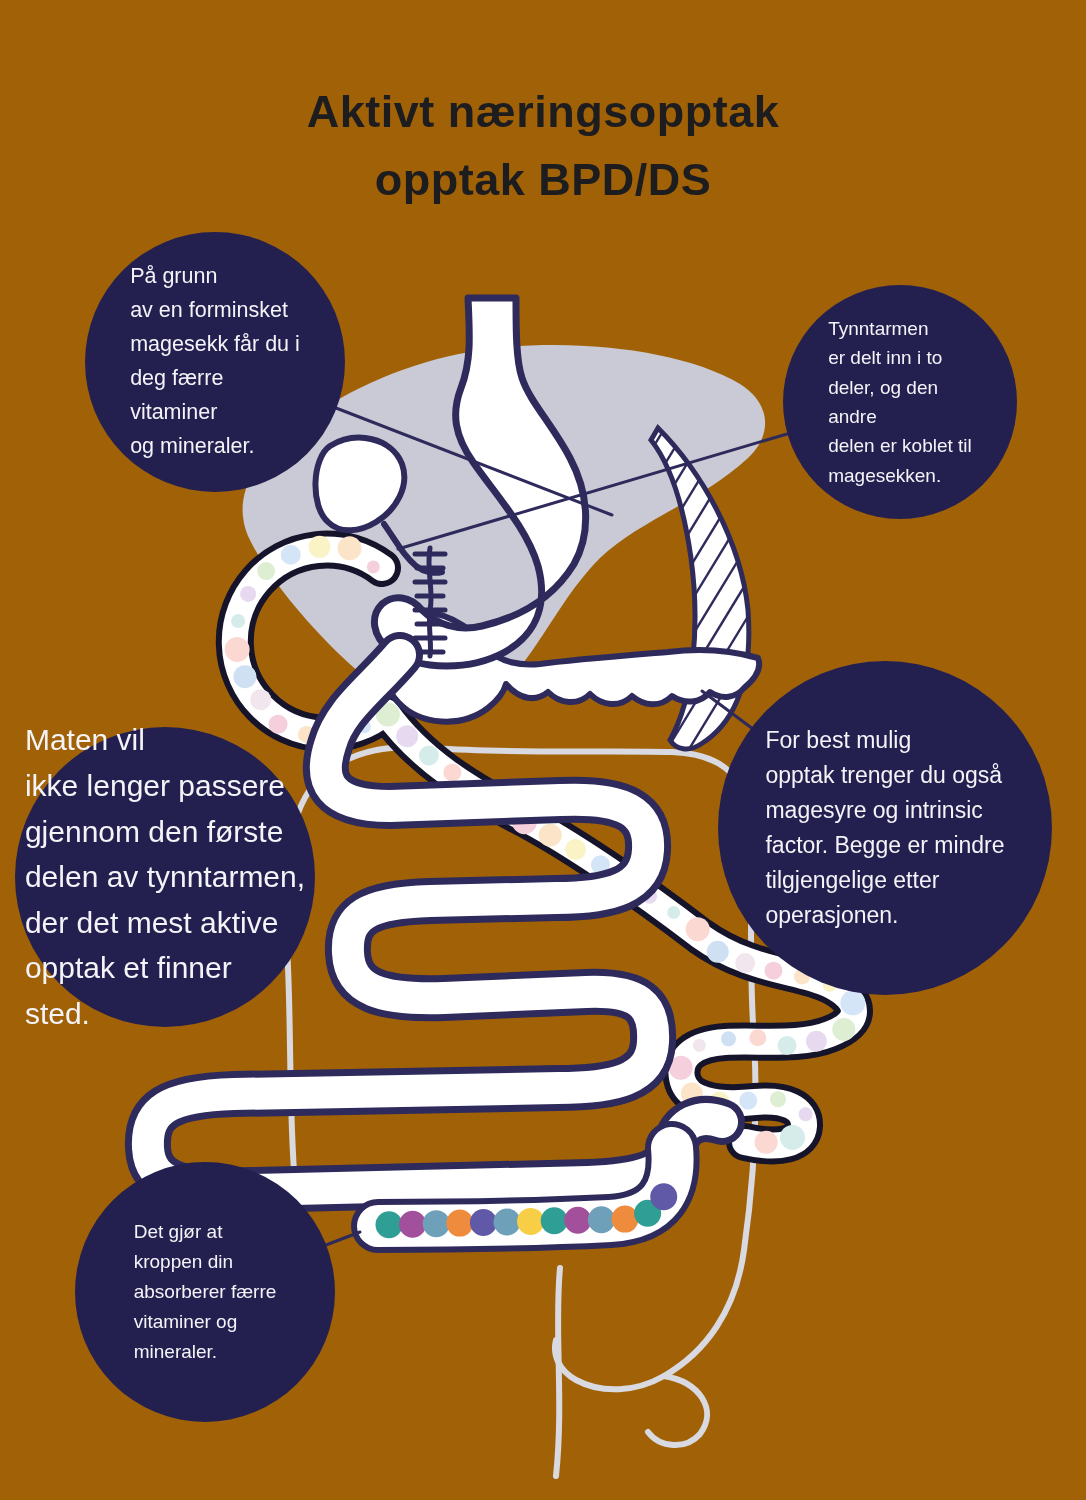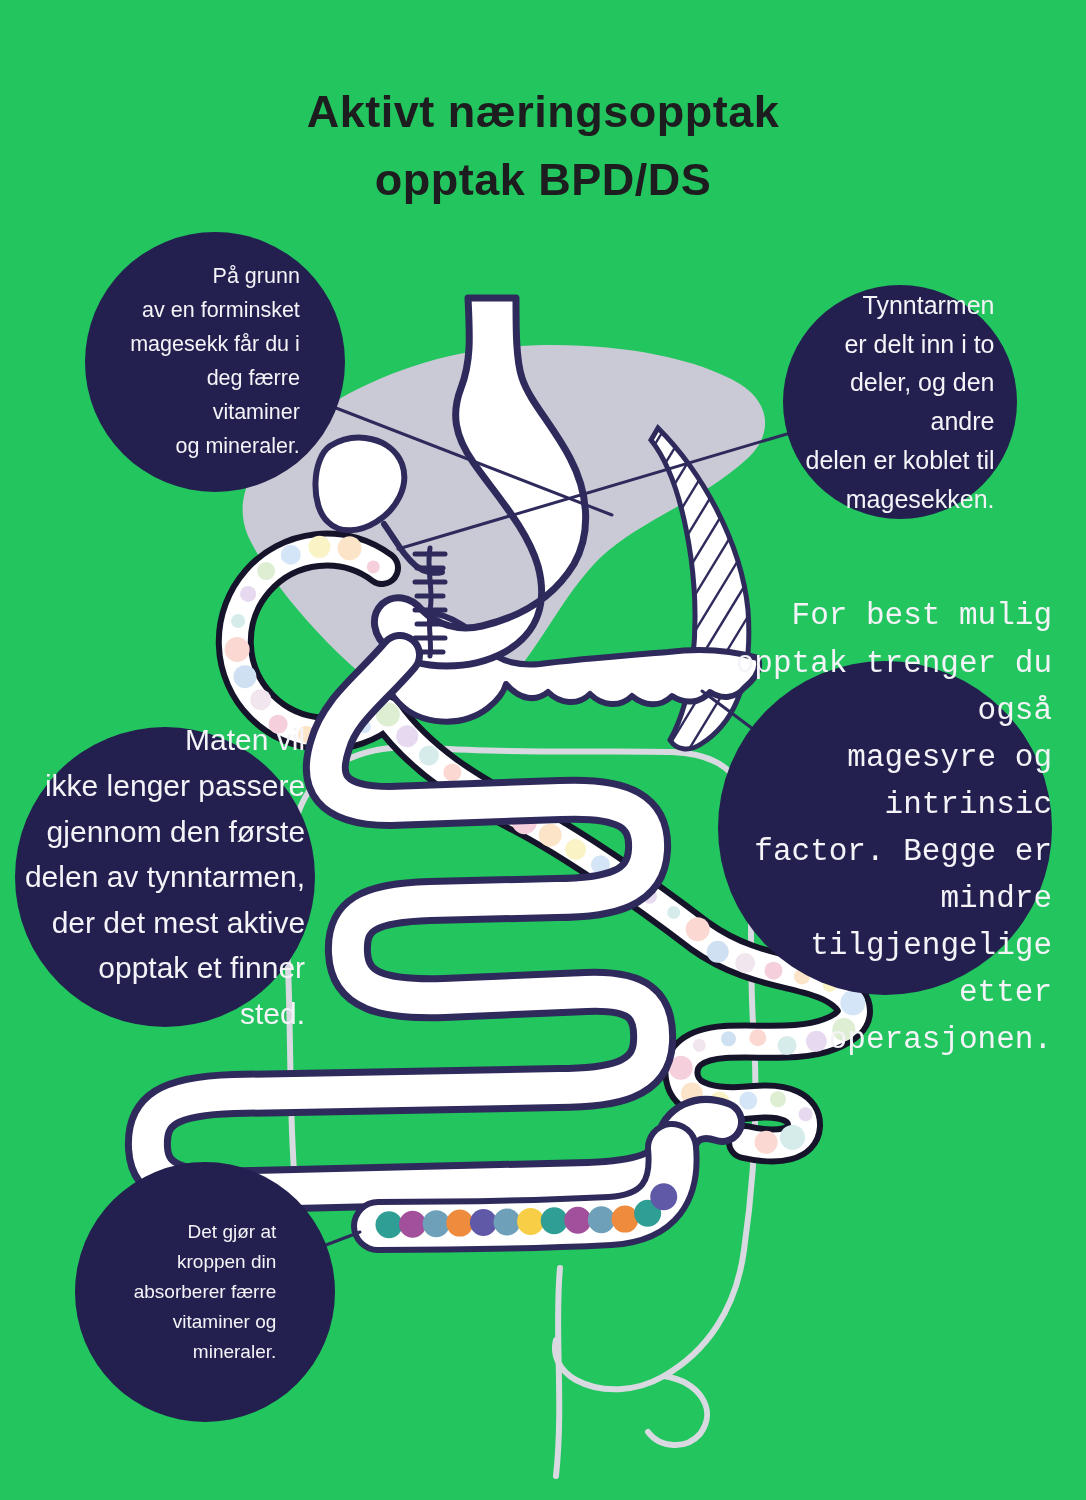--- a/index.html
+++ b/index.html
@@ -1,32 +1,32 @@
 <!DOCTYPE html>
 <html><head>
 <meta charset="utf-8">
 <style>
   html,body{margin:0;padding:0;background:#ffffff;}
   .stage{
-    position:relative;width:1086px;height:1500px;overflow:hidden;background:#22c55e;
+    position:relative;width:1086px;height:1500px;overflow:hidden;background:#a16207;
     font-family:"Liberation Sans","DejaVu Sans",sans-serif;
   }
   .title{
     position:absolute;left:0;top:78px;width:100%;text-align:center;
     color:#1d1d1f;font-weight:700;font-size:45px;letter-spacing:.5px;line-height:1.5;
   }
   .callout{
     position:absolute;border-radius:50%;background:#232050;color:#f4f3f7;
-    display:flex;align-items:center;justify-content:center;text-align:right;
+    display:flex;align-items:center;justify-content:center;text-align:left;
     white-space:pre-line;z-index:5;
   }
   .co-tl{left:85px; top:232px; width:260px;height:260px;font-size:21.5px;line-height:1.58;}
-  .co-tr{left:783px;top:285px;width:234px;height:234px;font-size:25px;line-height:1.55;}
+  .co-tr{left:783px;top:285px;width:234px;height:234px;font-size:19px;line-height:1.55;}
   .co-ml{left:15px; top:727px; width:300px;height:300px;font-size:30px;  line-height:1.52;}
-  .co-mr{left:718px;top:661px;width:334px;height:334px;font-size:31px;  line-height:1.52;font-family:Liberation Mono, monospace;}
+  .co-mr{left:718px;top:661px;width:334px;height:334px;font-size:23px;  line-height:1.52;}
   .co-bl{left:75px; top:1162px;width:260px;height:260px;font-size:19px; line-height:1.58;}
   svg{position:absolute;left:0;top:0;z-index:1;}
 </style>
 </head>
 <body>
 
 <div class="stage">
 
   <div class="title">
     <div>Aktivt næringsopptak</div>

